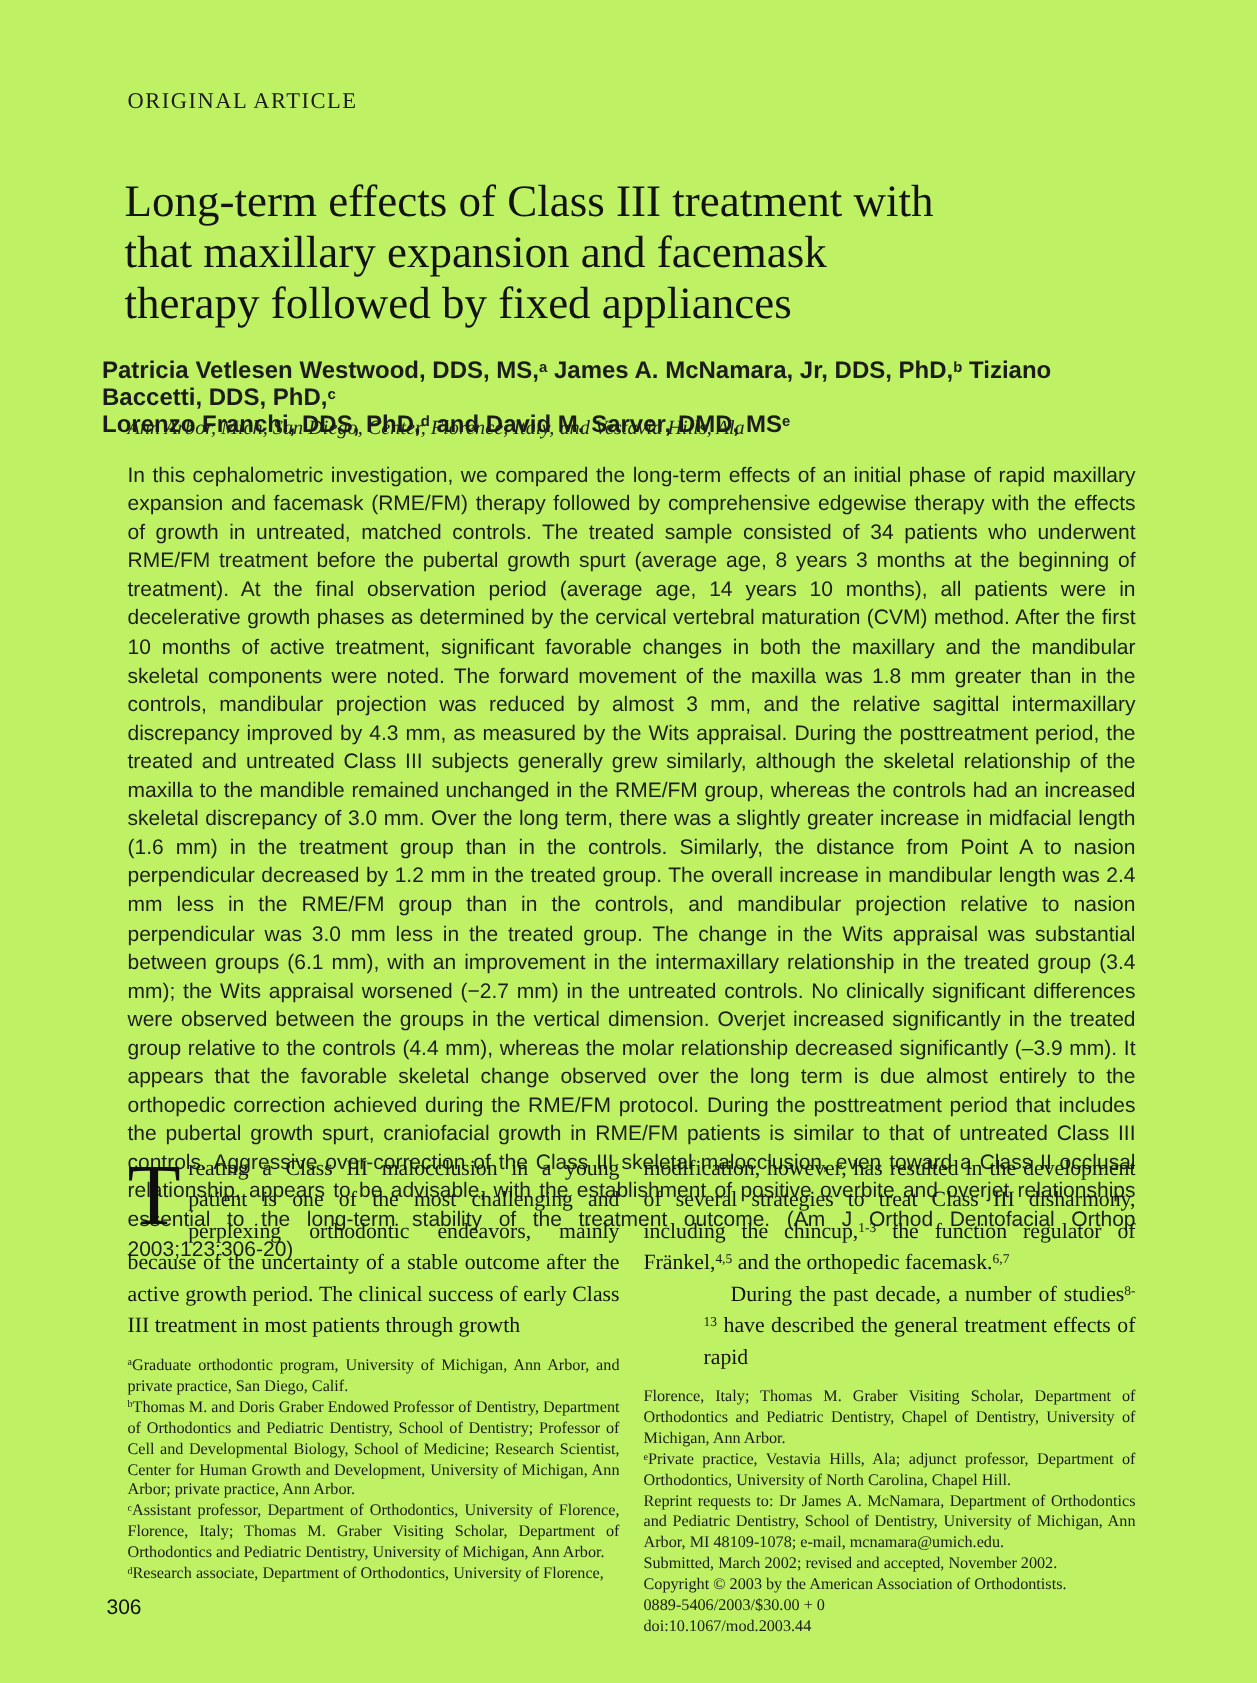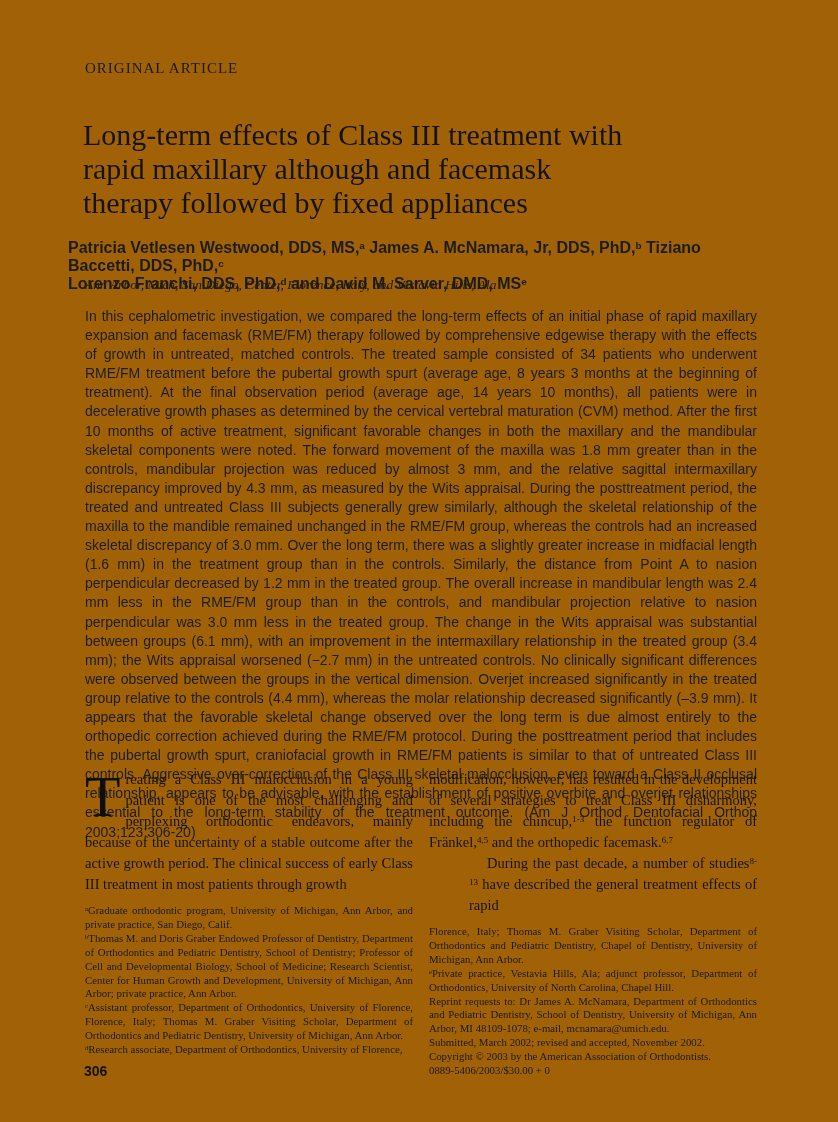--- a/index.html
+++ b/index.html
@@ -5,21 +5,21 @@
   html, body {
     margin: 0;
     padding: 0;
     background: #e8e8e8;
   }
   .page {
     position: relative;
     width: 838px;
     height: 1122px;
     margin: 0 auto;
-    background: #a16207;
+    background: #bef264;
     color: #161616;
     overflow: hidden;
     font-family: "Liberation Serif", serif;
   }
   .kicker {
     position: absolute;
     left: 85px;
     top: 60px;
     font-family: "Liberation Serif", serif;
     font-size: 15px;
@@ -108,38 +108,38 @@
   .footnotes p { margin: 0; }
   sup {
     font-size: 62%;
     line-height: 0;
     vertical-align: baseline;
     position: relative;
     top: -0.45em;
   }
   .pagenum {
     position: absolute;
-    left: 84px;
+    left: 71px;
     top: 1063px;
     font-family: "Liberation Sans", sans-serif;
-    font-weight: 700;
+    font-weight: 400;
     font-size: 14px;
     color: #111;
   }
 </style>
 </head>
 <body>
 
 <div class="page">
 
   <div class="kicker">ORIGINAL ARTICLE</div>
 
   <h1 class="title">
     <span class="tline">Long-term effects of Class III treatment with</span>
-    <span class="tline">rapid maxillary although and facemask</span>
+    <span class="tline">that maxillary expansion and facemask</span>
     <span class="tline">therapy followed by fixed appliances</span>
   </h1>
 
   <div class="authors">
     <div>Patricia Vetlesen Westwood, DDS, MS,<sup>a</sup> James A. McNamara, Jr, DDS, PhD,<sup>b</sup> Tiziano Baccetti, DDS, PhD,<sup>c</sup></div>
     <div>Lorenzo Franchi, DDS, PhD,<sup>d</sup> and David M. Sarver, DMD, MS<sup>e</sup></div>
   </div>
 
   <div class="affil">Ann Arbor, Mich, San Diego, Center, Florence, Italy, and Vestavia Hills, Ala</div>
 
@@ -162,20 +162,21 @@
       <p class="body-p">modification, however, has resulted in the development of several strategies to treat Class III disharmony, including the chincup,<sup>1-3</sup> the function regulator of Fränkel,<sup>4,5</sup> and the orthopedic facemask.<sup>6,7</sup></p>
       <p class="body-p indent">During the past decade, a number of studies<sup>8-13</sup> have described the general treatment effects of rapid</p>
 
       <div class="footnotes">
         <p>Florence, Italy; Thomas M. Graber Visiting Scholar, Department of Orthodontics and Pediatric Dentistry, Chapel of Dentistry, University of Michigan, Ann Arbor.</p>
         <p><sup>e</sup>Private practice, Vestavia Hills, Ala; adjunct professor, Department of Orthodontics, University of North Carolina, Chapel Hill.</p>
         <p>Reprint requests to: Dr James A. McNamara, Department of Orthodontics and Pediatric Dentistry, School of Dentistry, University of Michigan, Ann Arbor, MI 48109-1078; e-mail, mcnamara@umich.edu.</p>
         <p>Submitted, March 2002; revised and accepted, November 2002.</p>
         <p>Copyright © 2003 by the American Association of Orthodontists.</p>
         <p>0889-5406/2003/$30.00 + 0</p>
+        <p>doi:10.1067/mod.2003.44</p>
       </div>
     </div>
 
   </div>
 
   <div class="pagenum">306</div>
 
 </div>
 
 </body></html>

